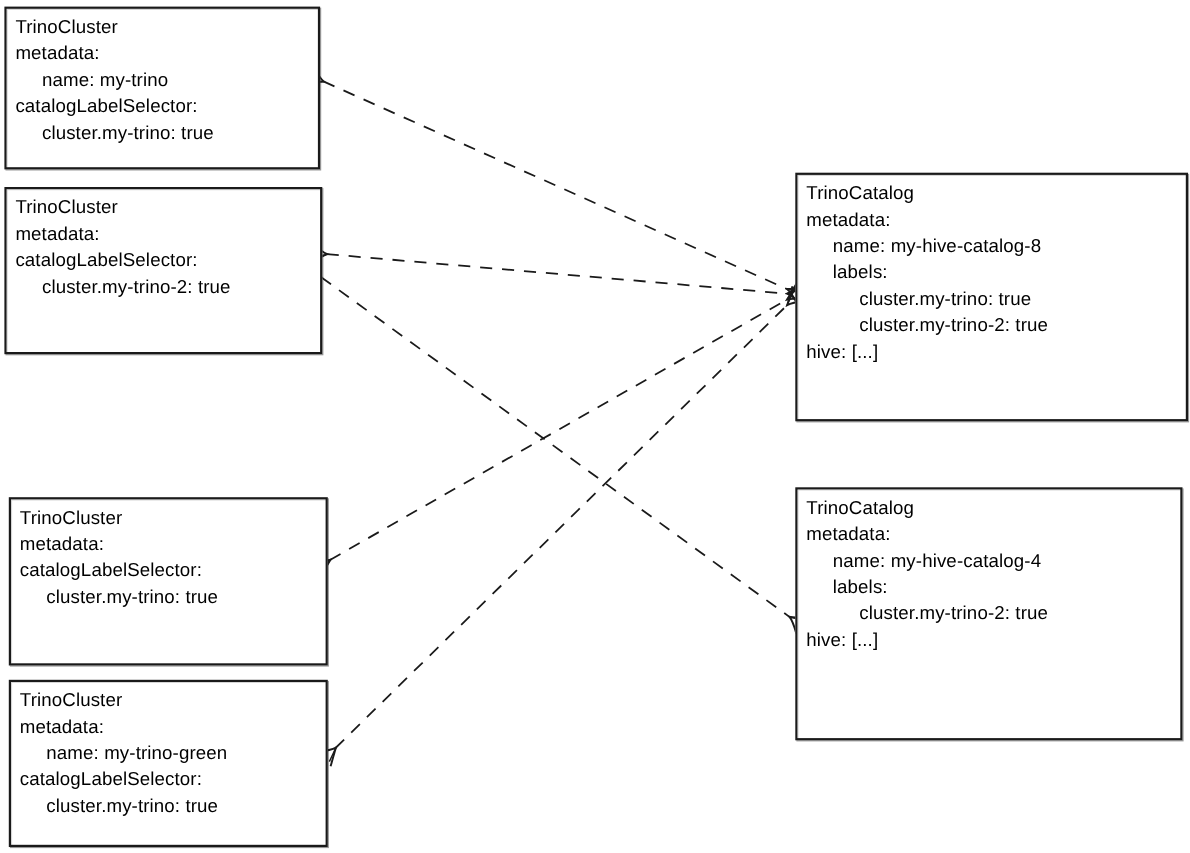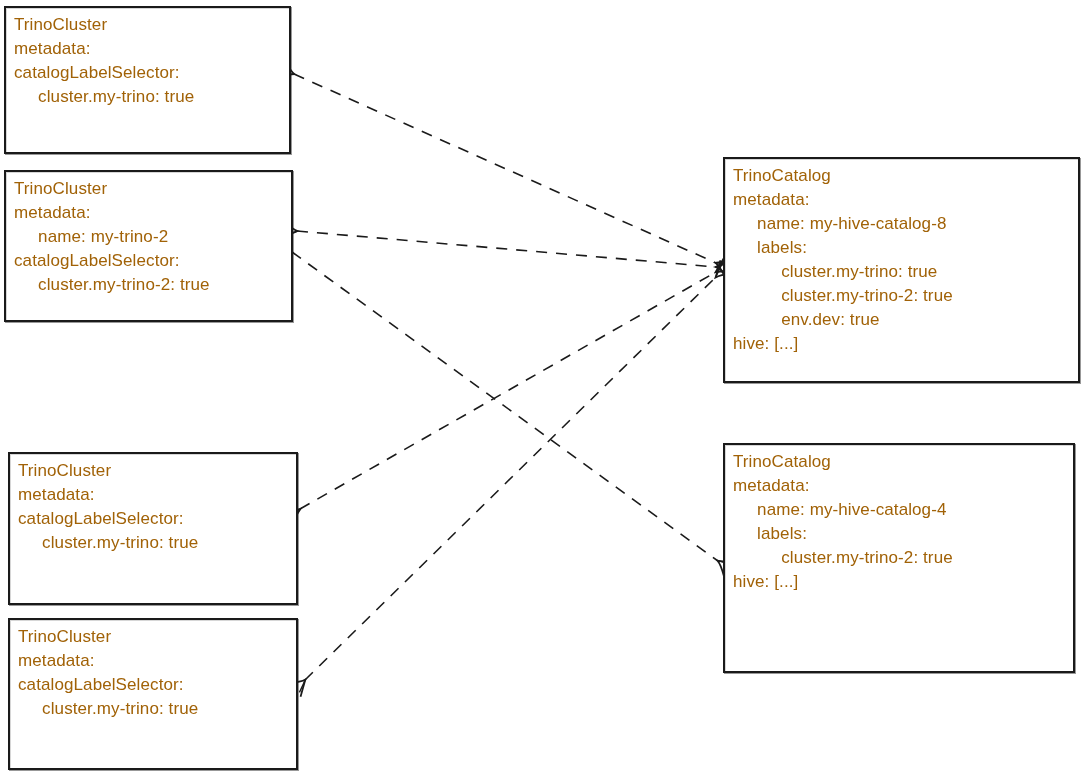--- a/index.html
+++ b/index.html
@@ -6,21 +6,21 @@
     margin: 0;
     padding: 0;
     background: #ffffff;
   }
   .canvas {
     position: relative;
     width: 1082px;
     height: 775px;
     background: #ffffff;
     font-family: "Liberation Sans", "DejaVu Sans", sans-serif;
-    color: #a16207;
+    color: #000000;
     overflow: hidden;
   }
   .edges-layer {
     position: absolute;
     left: 0;
     top: 0;
     width: 1082px;
     height: 775px;
     pointer-events: none;
   }
@@ -68,54 +68,54 @@
     <line class="edge" x1="294" y1="74" x2="716" y2="263" marker-start="url(#ah)" marker-end="url(#ah)"></line>
     <line class="edge" x1="297" y1="231" x2="716" y2="267" marker-start="url(#ah)" marker-end="url(#ah)"></line>
     <line class="edge" x1="300" y1="509" x2="716" y2="272" marker-start="url(#ah)" marker-end="url(#ah)"></line>
     <line class="edge" x1="305" y1="680" x2="716" y2="277" marker-start="url(#ah)" marker-end="url(#ah)"></line>
     <line class="edge" x1="292" y1="252" x2="718" y2="561" marker-start="url(#ah)" marker-end="url(#ah)"></line>
   </svg>
 
   <div class="node" id="n-cluster-1">
     <div class="ln">TrinoCluster</div>
     <div class="ln">metadata:</div>
+    <div class="ln">     name: my-trino</div>
     <div class="ln">catalogLabelSelector:</div>
     <div class="ln">     cluster.my-trino: true</div>
   </div>
 
   <div class="node" id="n-cluster-2">
     <div class="ln">TrinoCluster</div>
     <div class="ln">metadata:</div>
-    <div class="ln">     name: my-trino-2</div>
     <div class="ln">catalogLabelSelector:</div>
     <div class="ln">     cluster.my-trino-2: true</div>
   </div>
 
   <div class="node" id="n-cluster-3">
     <div class="ln">TrinoCluster</div>
     <div class="ln">metadata:</div>
     <div class="ln">catalogLabelSelector:</div>
     <div class="ln">     cluster.my-trino: true</div>
   </div>
 
   <div class="node" id="n-cluster-4">
     <div class="ln">TrinoCluster</div>
     <div class="ln">metadata:</div>
+    <div class="ln">     name: my-trino-green</div>
     <div class="ln">catalogLabelSelector:</div>
     <div class="ln">     cluster.my-trino: true</div>
   </div>
 
   <div class="node" id="n-catalog-1">
     <div class="ln">TrinoCatalog</div>
     <div class="ln">metadata:</div>
     <div class="ln">     name: my-hive-catalog-8</div>
     <div class="ln">     labels:</div>
     <div class="ln">          cluster.my-trino: true</div>
     <div class="ln">          cluster.my-trino-2: true</div>
-    <div class="ln">          env.dev: true</div>
     <div class="ln">hive: [...]</div>
   </div>
 
   <div class="node" id="n-catalog-2">
     <div class="ln">TrinoCatalog</div>
     <div class="ln">metadata:</div>
     <div class="ln">     name: my-hive-catalog-4</div>
     <div class="ln">     labels:</div>
     <div class="ln">          cluster.my-trino-2: true</div>
     <div class="ln">hive: [...]</div>

